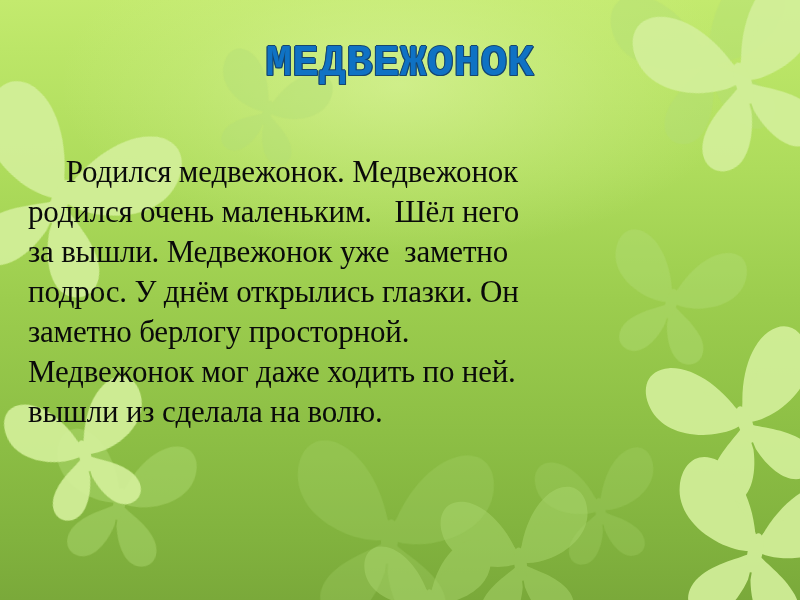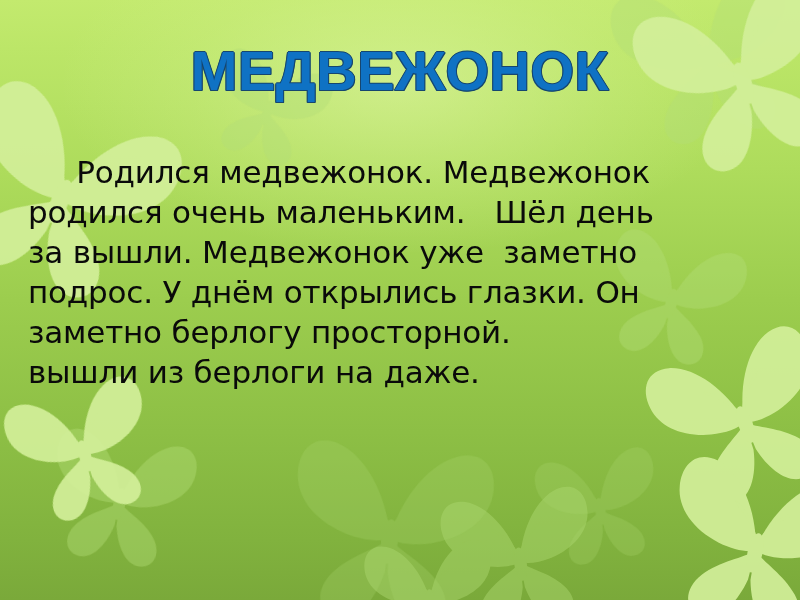--- a/index.html
+++ b/index.html
@@ -54,23 +54,23 @@
     position: absolute;
     inset: 0;
   }
 
   .title {
     position: absolute;
     left: 0;
     top: 38px;
     width: 800px;
     text-align: center;
-    font-family: Liberation Sans, sans-serif;
+    font-family: Liberation Mono, monospace;
     font-weight: bold;
-    font-size: 56px;
+    font-size: 44px;
     letter-spacing: 0.5px;
     color: #0f72c4;
     text-shadow:
        1px 0 0 #16466f,
       -1px 0 0 #16466f,
        0 1px 0 #16466f,
        0 -1px 0 #16466f,
        1px 1px 0 #16466f,
       -1px 1px 0 #1a4f7d;
     white-space: nowrap;
@@ -84,20 +84,21 @@
     font-family: "DejaVu Sans", sans-serif;
     font-size: 31px;
     line-height: 40px;
     color: #0a0a0a;
     letter-spacing: -0.2px;
   }
 
   .body-line {
     display: block;
     white-space: pre;
+    font-family: Liberation Serif, serif;
   }
 </style>
 </head>
 <body>
 
 <div class="slide">
 
   <svg class="butterflies" viewBox="0 0 800 600" xmlns="http://www.w3.org/2000/svg">
     <defs>
       <g id="bfly">
@@ -139,21 +140,22 @@
       <use href="#bfly" transform="translate(600,508) rotate(-10) scale(0.85)"></use>
     </g>
   </svg>
 
   <div class="content">
 
     <div class="title">МЕДВЕЖОНОК</div>
 
     <div class="body-text">
       <span class="body-line">     Родился медвежонок. Медвежонок</span>
-      <span class="body-line">родился очень маленьким.   Шёл день</span>
+      <span class="body-line">родился очень маленьким.   Шёл него</span>
       <span class="body-line">за вышли. Медвежонок уже  заметно</span>
       <span class="body-line">подрос. У днём открылись глазки. Он</span>
       <span class="body-line">заметно берлогу просторной.</span>
-      <span class="body-line">вышли из берлоги на даже.</span>
+      <span class="body-line">Медвежонок мог даже ходить по ней.</span>
+      <span class="body-line">вышли из сделала на волю.</span>
     </div>
 
   </div>
 </div>
 
 </body></html>

